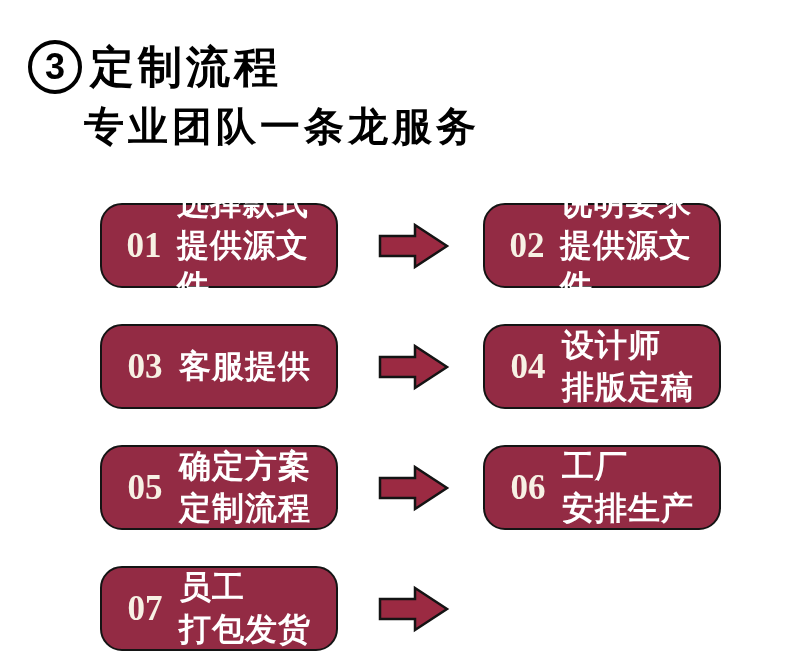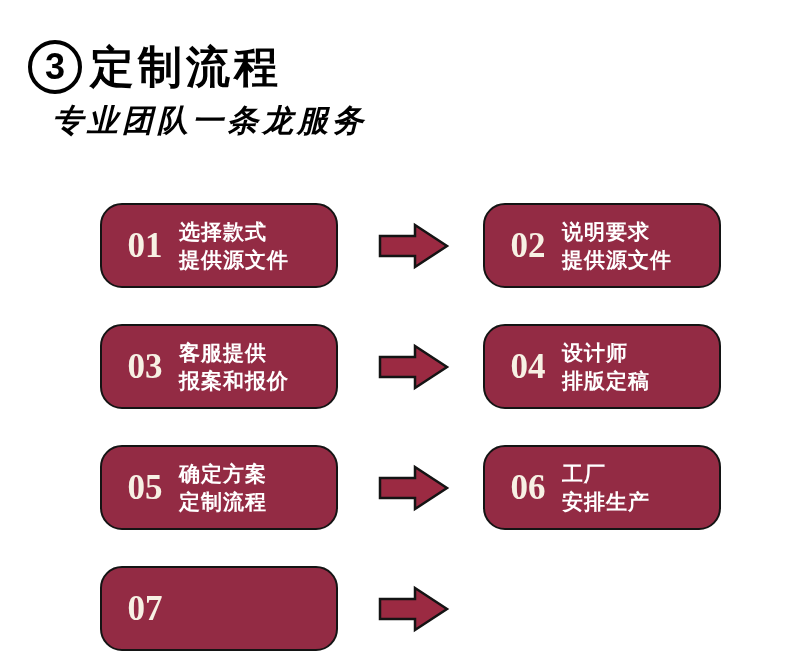--- a/index.html
+++ b/index.html
@@ -24,25 +24,24 @@
     flex:0 0 auto;
     line-height:1;
   }
   .page-title {
     margin:0 0 0 8px;
     font-size:44px; font-weight:900; color:#000;
     letter-spacing:4px;
     line-height:1.05;
   }
   .page-subtitle {
-    margin:8px 0 0 52px;
-    font-size:31px; font-weight:600; color:#000;
+    margin:8px 0 0 84px;
+    font-size:40px; font-weight:600; color:#000;
     letter-spacing:4px;
     line-height:1.2;
-    font-style:italic;
   }
   
   .flow {
     position:absolute;
     left:100px; top:203px;
     display:flex; flex-direction:column; gap:36px;
   }
   .flow-row { display:flex; align-items:center; }
   .step-box {
     width:238px; height:85px;
@@ -57,21 +56,21 @@
     font-family:"Liberation Serif","DejaVu Serif",serif;
     font-weight:700; font-size:35px;
     color:var(--number-color,#F7F1E4);
     width:58px; text-align:center;
     line-height:1;
   }
   .step-text {
     display:flex; flex-direction:column;
     margin-left:5px;
     color:var(--text-color,#ffffff);
-    font-weight:700; font-size:21px;
+    font-weight:700; font-size:32px;
     line-height:1.3;
     letter-spacing:1px;
   }
   .arrow { display:flex; margin:0 33px 0 40px; }
   .arrow svg polygon {
     fill:var(--arrow-fill,#9B2A42);
     stroke:#141414; stroke-width:2.5;
     stroke-linejoin:miter;
   }
 </style>
@@ -109,21 +108,20 @@
       <span class="l1">说明要求</span>
       <span class="l2">提供源文件</span>
     </span>
   </div>
 </div>
       <div class="flow-row">
   <div class="step-box">
     <span class="step-number">03</span>
     <span class="step-text">
       <span class="l1">客服提供</span>
-      <span class="l2">报案和报价</span>
     </span>
   </div>
 
   <span class="arrow">
     <svg viewBox="0 0 72 48" width="72" height="48" aria-hidden="true">
       <polygon points="2,14 37,14 37,3 69,24 37,45 37,34 2,34"></polygon>
     </svg>
   </span>
 
   <div class="step-box">
@@ -153,20 +151,24 @@
     <span class="step-number">06</span>
     <span class="step-text">
       <span class="l1">工厂</span>
       <span class="l2">安排生产</span>
     </span>
   </div>
 </div>
       <div class="flow-row">
   <div class="step-box">
     <span class="step-number">07</span>
+    <span class="step-text">
+      <span class="l1">员工</span>
+      <span class="l2">打包发货</span>
+    </span>
   </div>
 
   <span class="arrow">
     <svg viewBox="0 0 72 48" width="72" height="48" aria-hidden="true">
       <polygon points="2,14 37,14 37,3 69,24 37,45 37,34 2,34"></polygon>
     </svg>
   </span>
 
 </div>
     </div>

